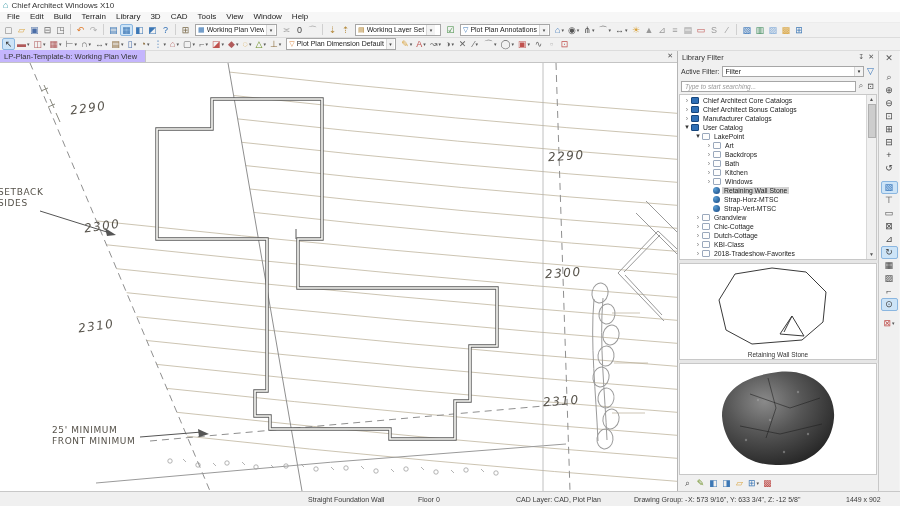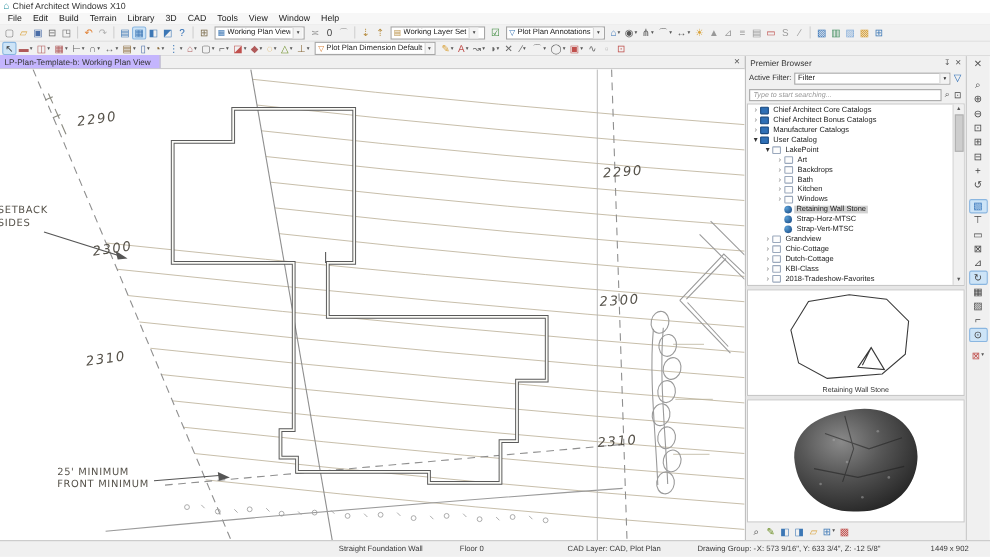--- a/index.html
+++ b/index.html
@@ -497,21 +497,21 @@
           </div>
           <div class="callout" style="left: 52px; top: 362px;">
             <div>25' MINIMUM</div>
             <div>FRONT MINIMUM</div>
           </div>
         </div>
     </div>
 
     <div class="panel">
       <div class="phead">
-        <span class="ptitle">Premier Browser</span>
+        <span class="ptitle">Library Filter</span>
         <span class="pic">↧</span>
         <span class="pic">✕</span>
       </div>
 
       <div class="prow">
         <span class="flabel">Active Filter:</span>
         <span class="fcombo">
           <span>Filter</span>
           <span class="carr">▾</span>
         </span>

